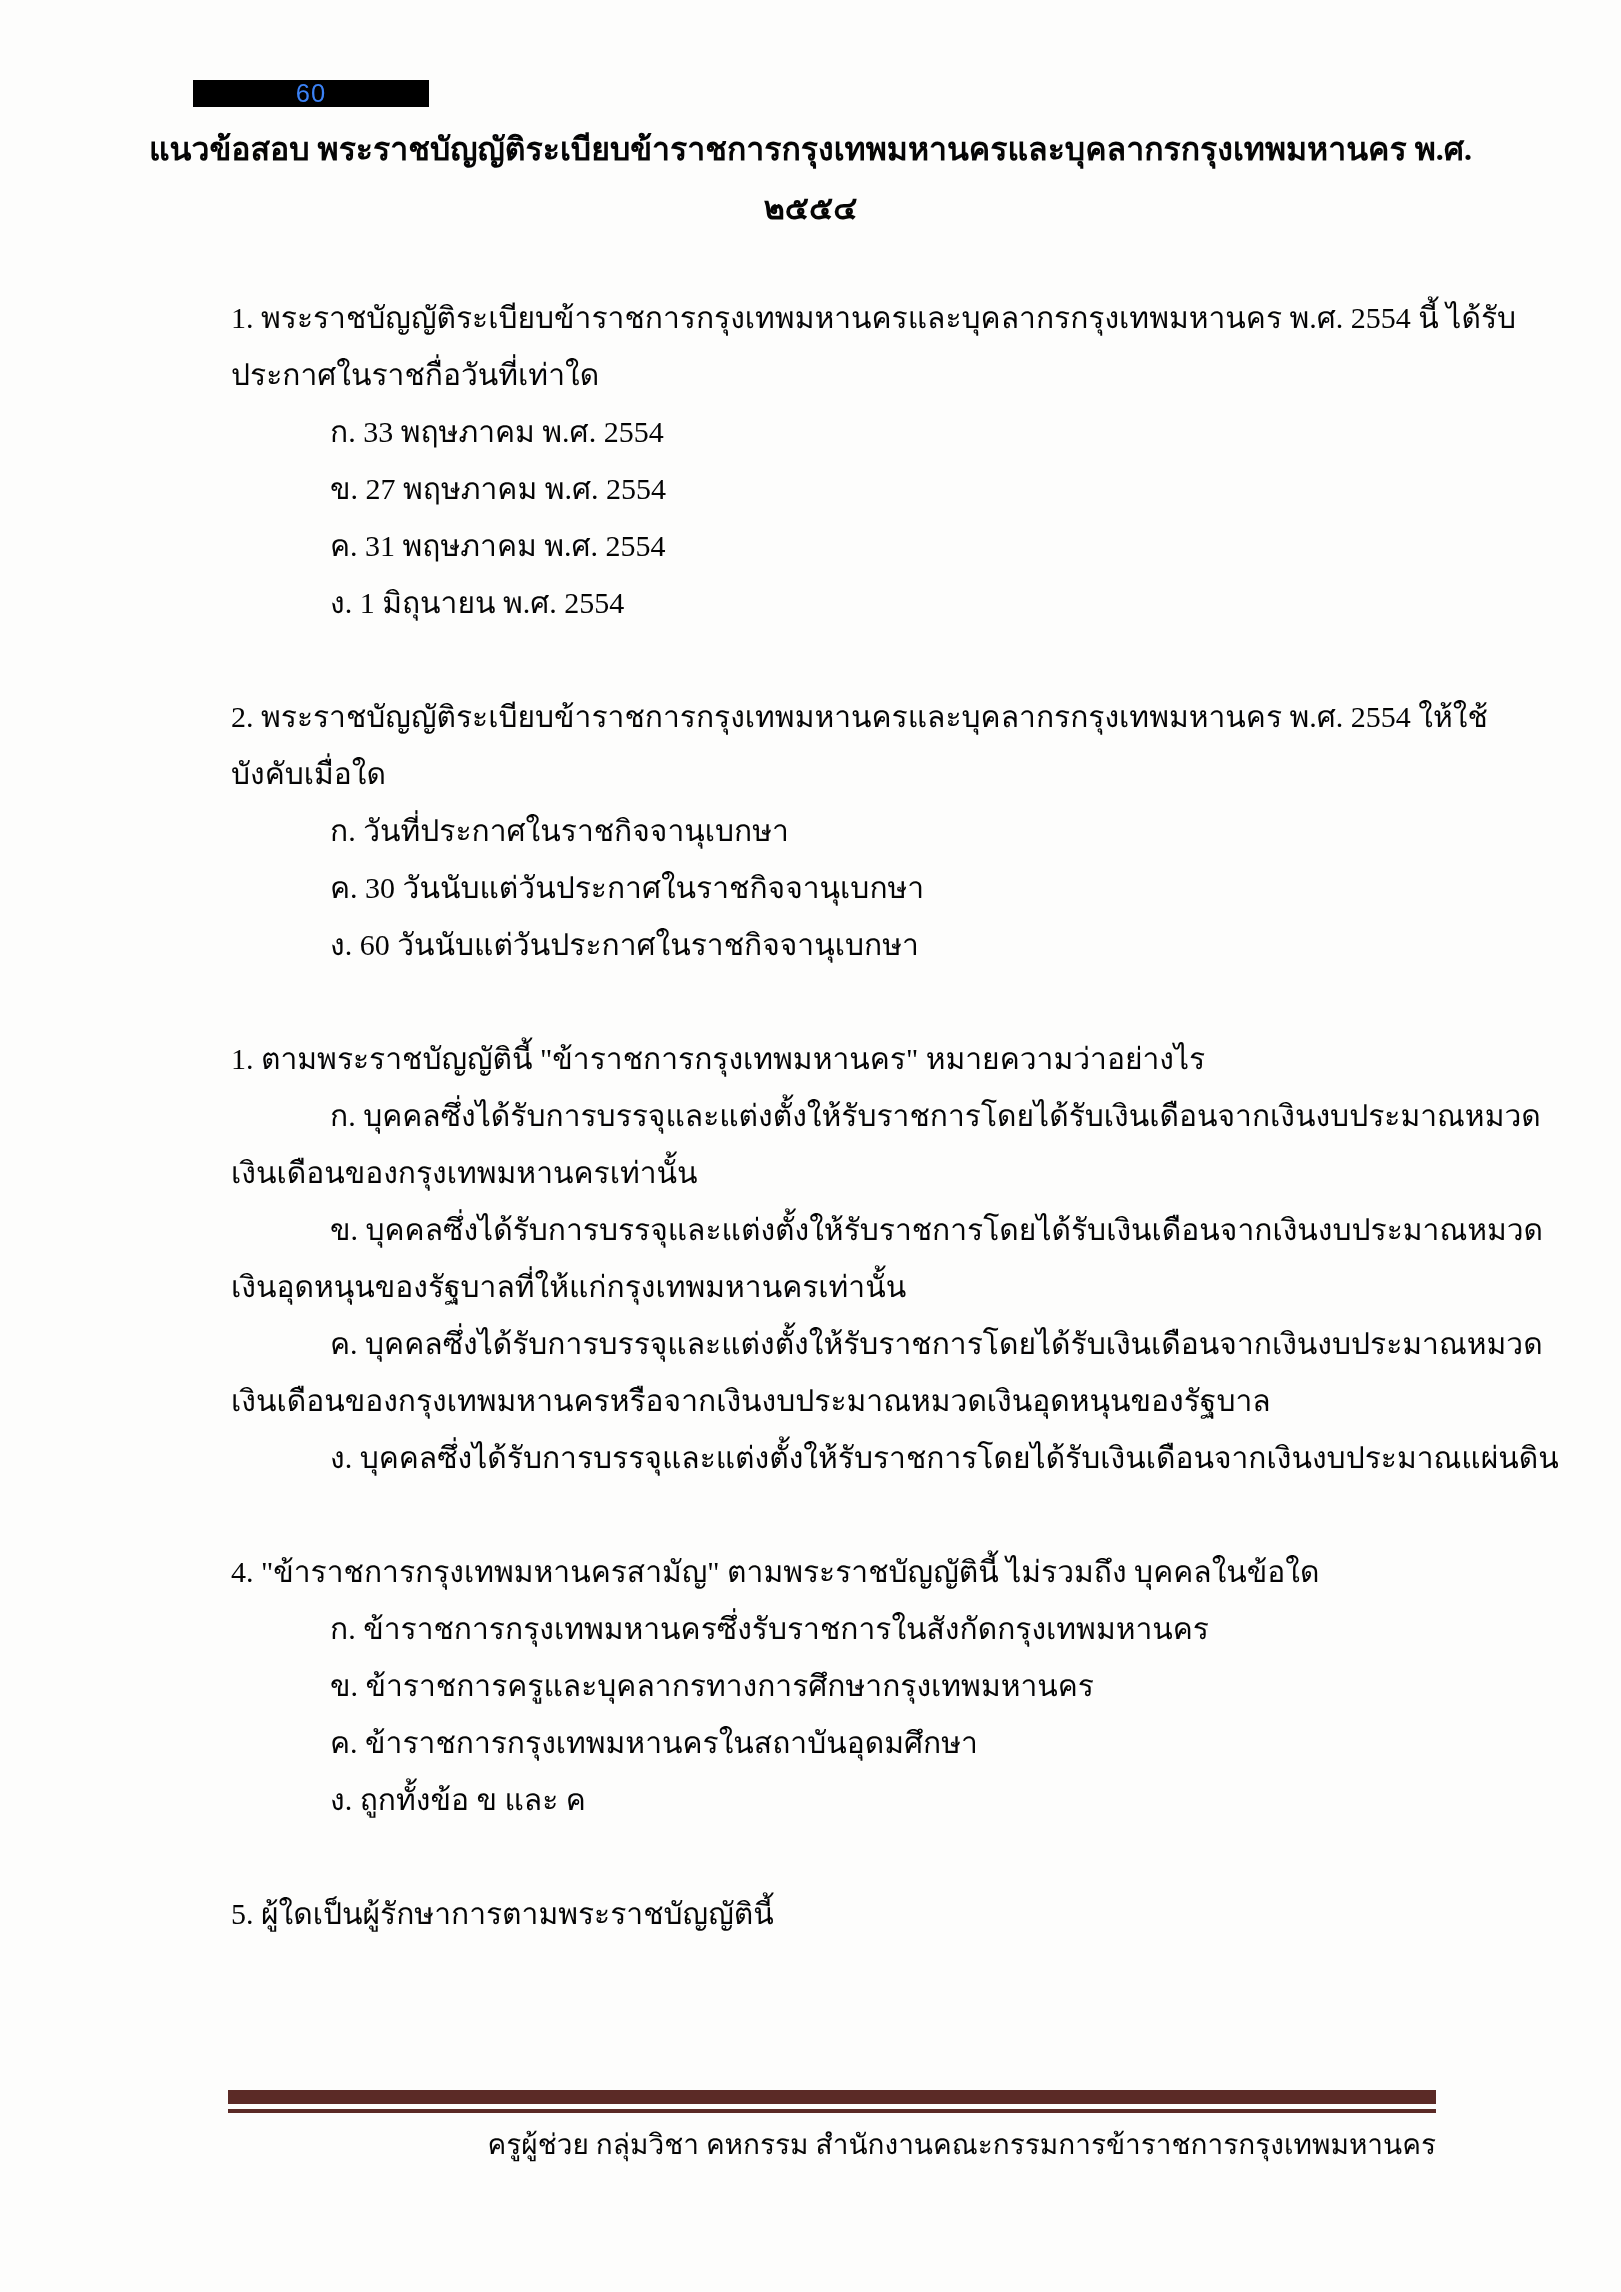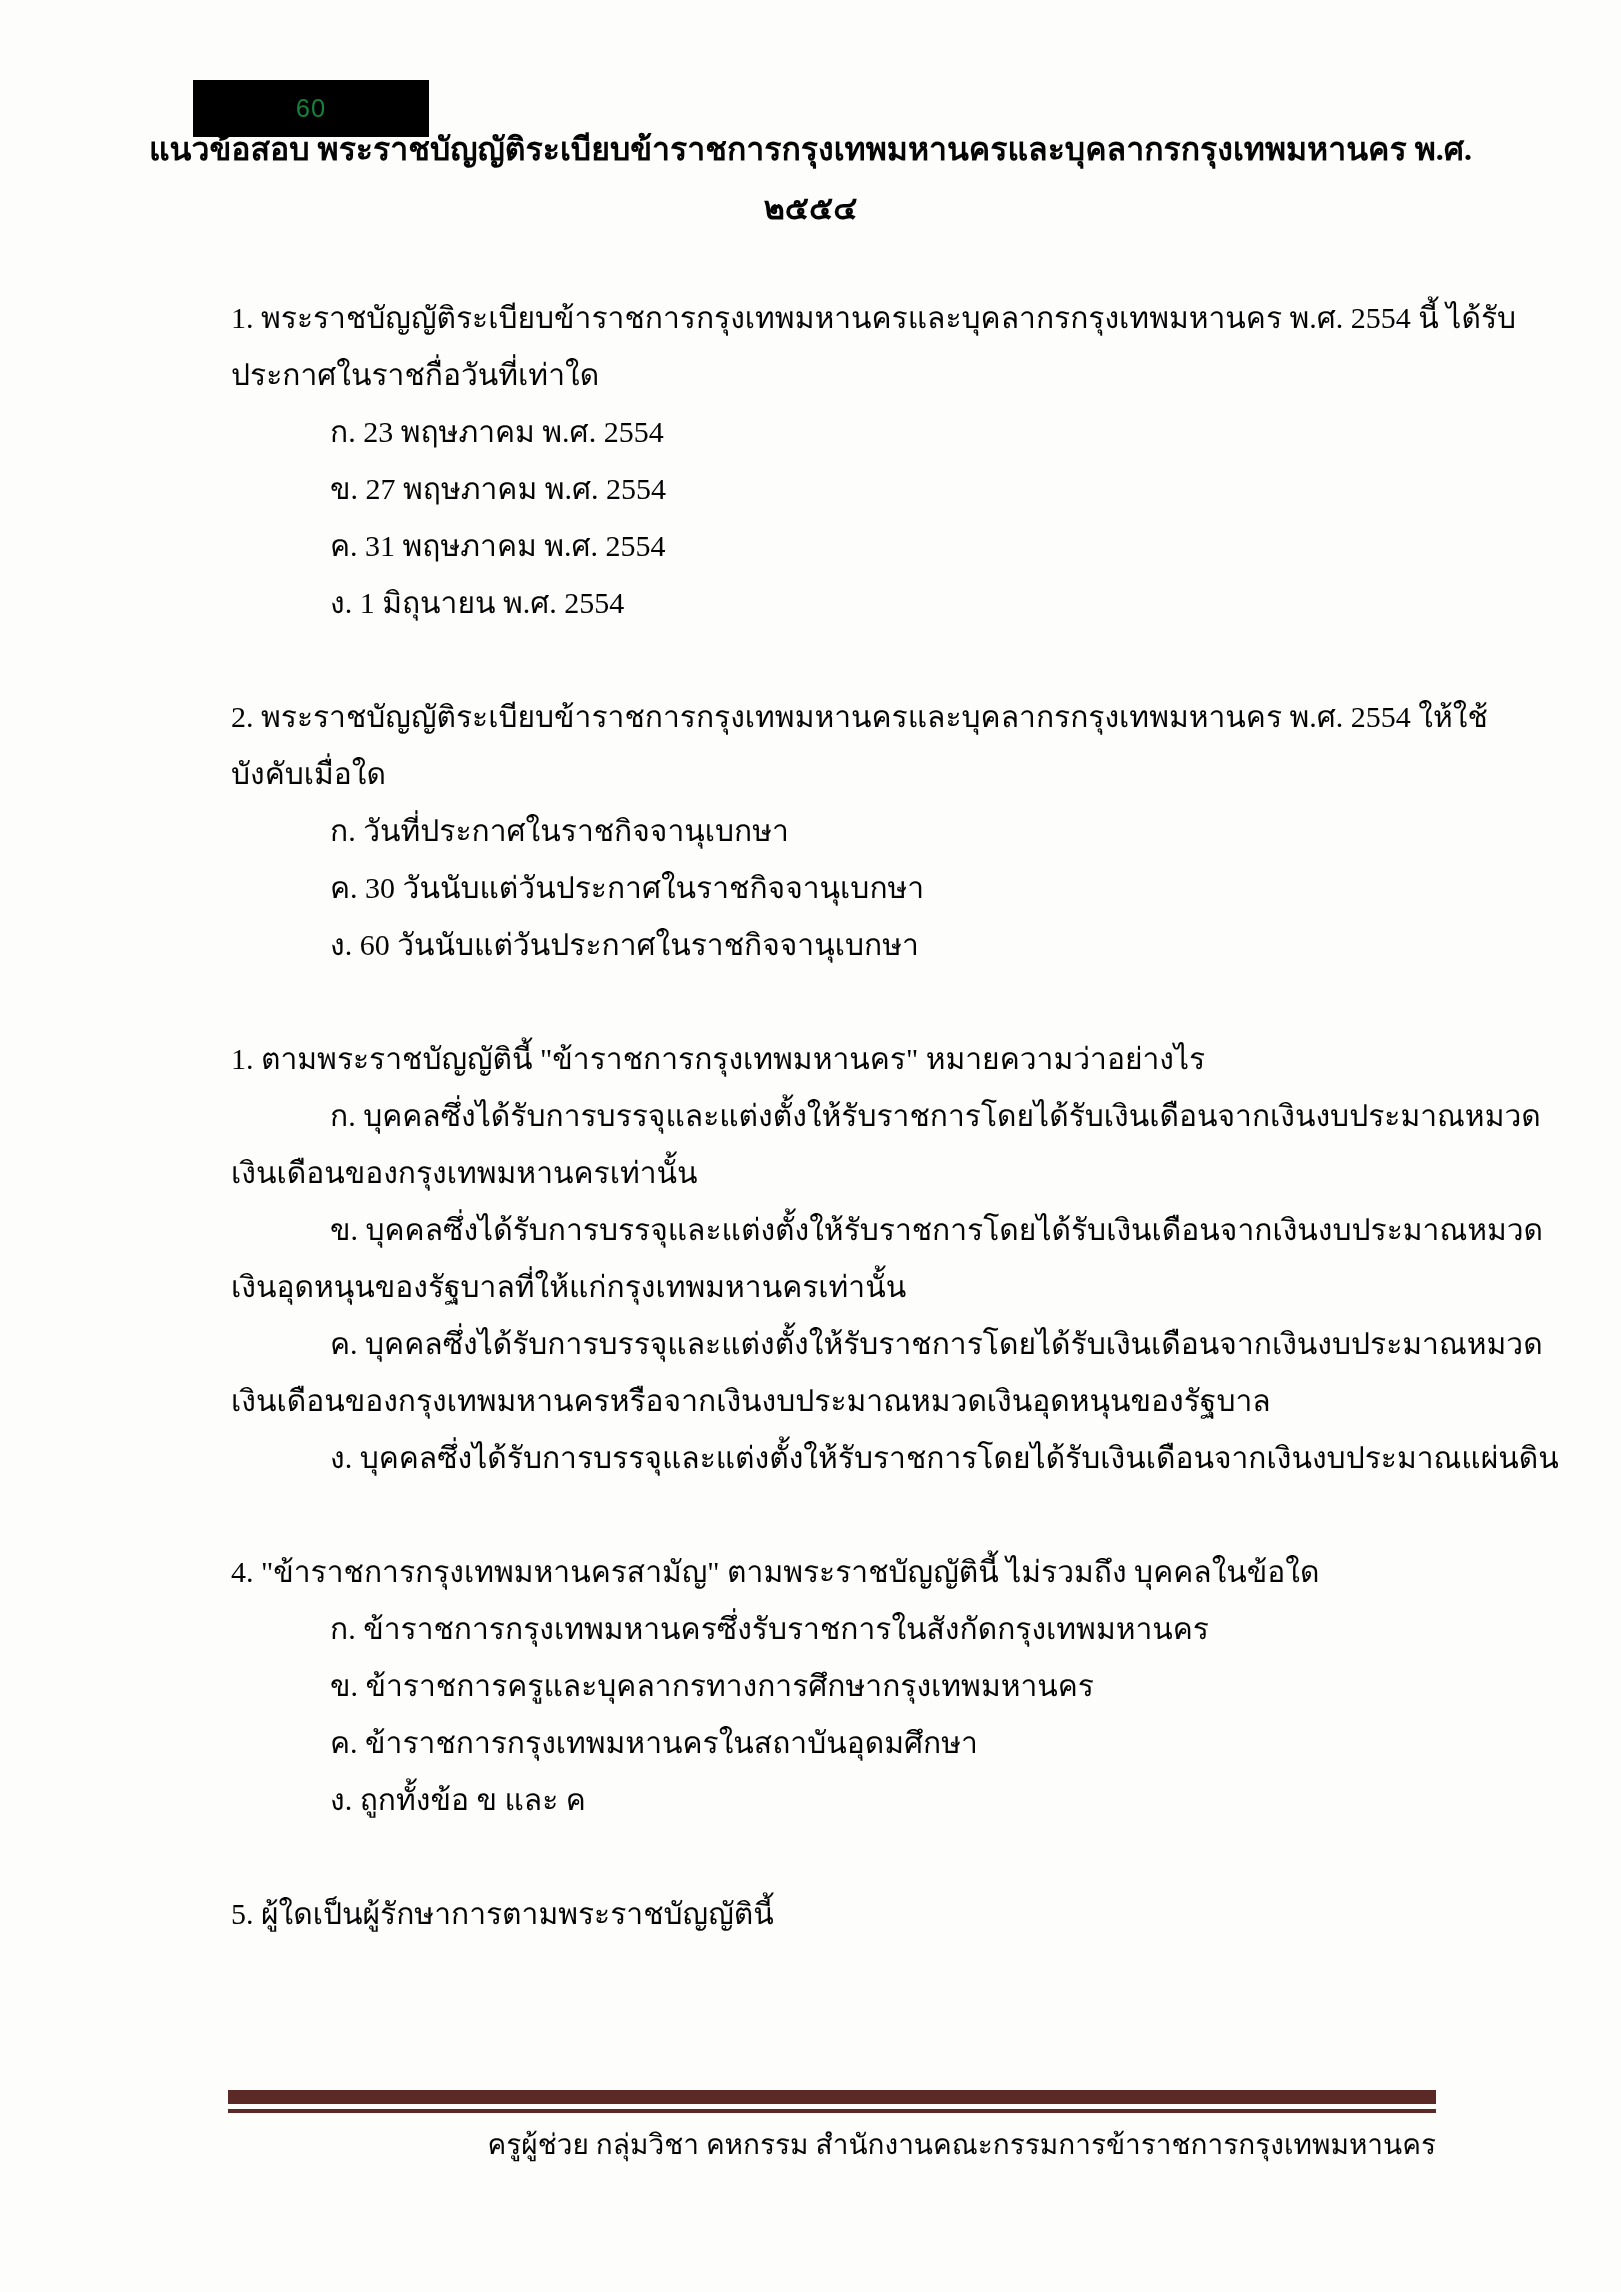--- a/index.html
+++ b/index.html
@@ -15,23 +15,23 @@
     background: #fdfdfc;
     overflow: hidden;
     font-family: "Liberation Serif", "DejaVu Serif", serif;
     color: #050505;
   }
   .page-number-box {
     position: absolute;
     left: 193px;
     top: 80px;
     width: 236px;
-    height: 57px;
+    height: 27px;
     background: #000000;
-    color: #15803d;
+    color: #3b82f6;
     display: flex;
     align-items: center;
     justify-content: center;
     font-family: "Liberation Sans", "DejaVu Sans", sans-serif;
     font-size: 25.5px;
     letter-spacing: 1px;
   }
   .title {
     padding-top: 120px;
     text-align: center;
@@ -90,21 +90,21 @@
 
   <div class="title">
     <div>แนวข้อสอบ พระราชบัญญัติระเบียบข้าราชการกรุงเทพมหานครและบุคลากรกรุงเทพมหานคร พ.ศ.</div>
     <div>๒๕๕๔</div>
   </div>
 
   <div class="content" id="questions">
       <div class="question-block">
         <div class="line">1. พระราชบัญญัติระเบียบข้าราชการกรุงเทพมหานครและบุคลากรกรุงเทพมหานคร พ.ศ. 2554 นี้ ได้รับ</div>
         <div class="line">ประกาศในราชกื่อวันที่เท่าใด</div>
-        <div class="line tab">ก. 23 พฤษภาคม พ.ศ. 2554</div>
+        <div class="line tab">ก. 33 พฤษภาคม พ.ศ. 2554</div>
         <div class="line tab">ข. 27 พฤษภาคม พ.ศ. 2554</div>
         <div class="line tab">ค. 31 พฤษภาคม พ.ศ. 2554</div>
         <div class="line tab">ง. 1 มิถุนายน พ.ศ. 2554</div>
       </div>
       <div class="question-block">
         <div class="line">2. พระราชบัญญัติระเบียบข้าราชการกรุงเทพมหานครและบุคลากรกรุงเทพมหานคร พ.ศ. 2554 ให้ใช้</div>
         <div class="line">บังคับเมื่อใด</div>
         <div class="line tab">ก. วันที่ประกาศในราชกิจจานุเบกษา</div>
         <div class="line tab">ค. 30 วันนับแต่วันประกาศในราชกิจจานุเบกษา</div>
         <div class="line tab">ง. 60 วันนับแต่วันประกาศในราชกิจจานุเบกษา</div>

